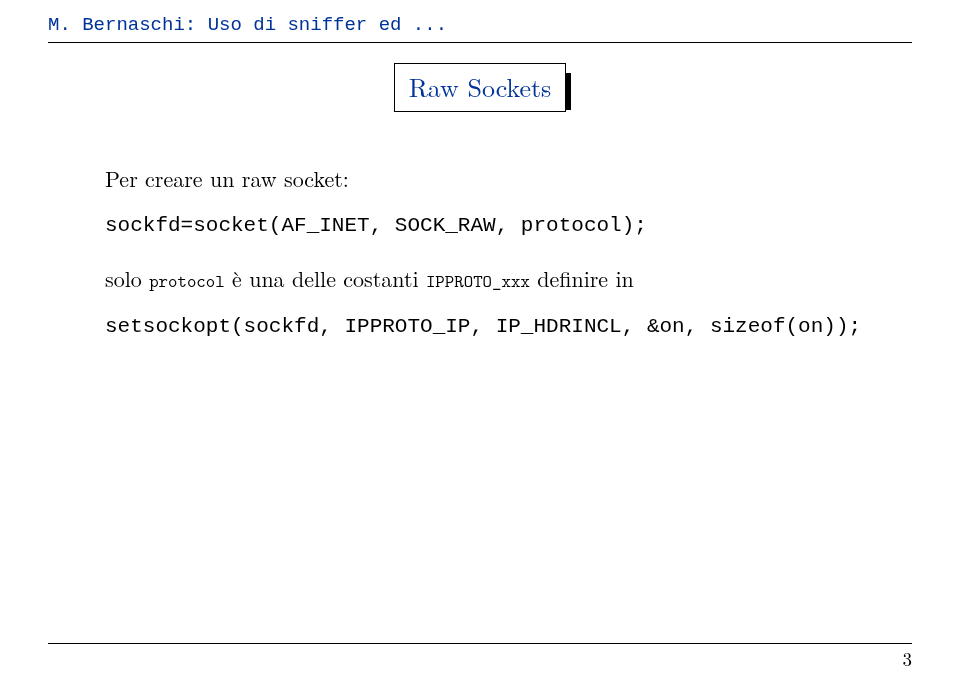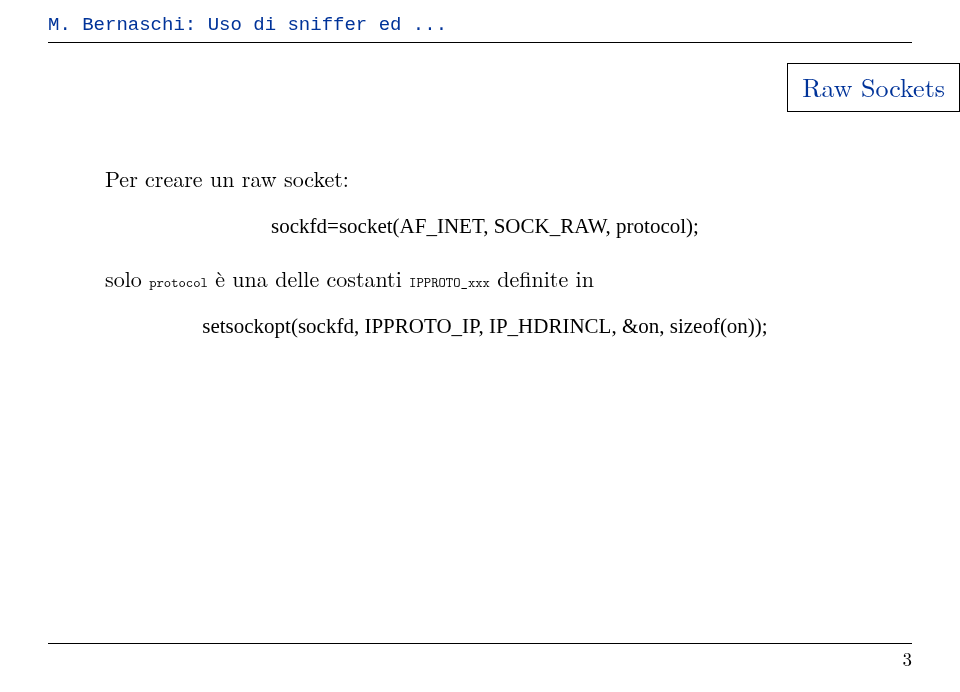--- a/index.html
+++ b/index.html
@@ -30,21 +30,21 @@
     width: 864px;
     border: none;
     border-top: 1px solid #000;
     margin: 0;
   }
   .title-wrap {
     position: absolute;
     top: 68px;
     left: 0;
     width: 960px;
-    text-align: right;
+    text-align: center;
   }
   .title-box {
     position: relative;
     display: inline-block;
   }
   .title-shadow {
     position: absolute;
     top: 5px;
     left: 5px;
     width: 100%;
@@ -65,28 +65,27 @@
     left: 105px;
     width: 760px;
     font-size: 22px;
     line-height: 1.55;
   }
   .content p {
     margin: 0 0 15px 0;
   }
   .tt {
     font-family: "Latin Modern Mono", "CMU Typewriter Text", "Courier New", monospace;
-    font-size: 14px;
+    font-size: 18px;
   }
   .ttline {
-    font-family: Liberation Serif, serif;
+    font-family: Liberation Mono, monospace;
     font-size: 21px;
     display: block;
     margin: 6px 0 18px 0;
-    text-align: center;
   }
   .it { font-style: italic; }
   .bf { font-weight: bold; }
   .bottom-rule {
     position: absolute;
     bottom: 48px;
     left: 48px;
     width: 864px;
     border: none;
     border-top: 1px solid #000;
@@ -116,21 +115,21 @@
       <span class="title-front">Raw Sockets</span>
     </span>
   </div>
 
   <div class="content">
     <p>Per creare un raw socket:</p>
 
     <span class="ttline">sockfd=socket(AF_INET, SOCK_RAW, protocol);</span>
 
     <p>
-      <span>solo </span><span class="tt">protocol</span><span> è una delle costanti </span><span class="tt wsund">IPPROTO_xxx</span><span> definite in</span>
+      <span>solo </span><span class="tt">protocol</span><span> è una delle costanti </span><span class="tt wsund">IPPROTO_xxx</span><span> definire in</span>
     </p>
 
 
 
 
     <span class="ttline">setsockopt(sockfd, IPPROTO_IP, IP_HDRINCL, &amp;on, sizeof(on));</span>
   </div>
 
   <hr class="bottom-rule">
   <div class="page-num">3</div>

